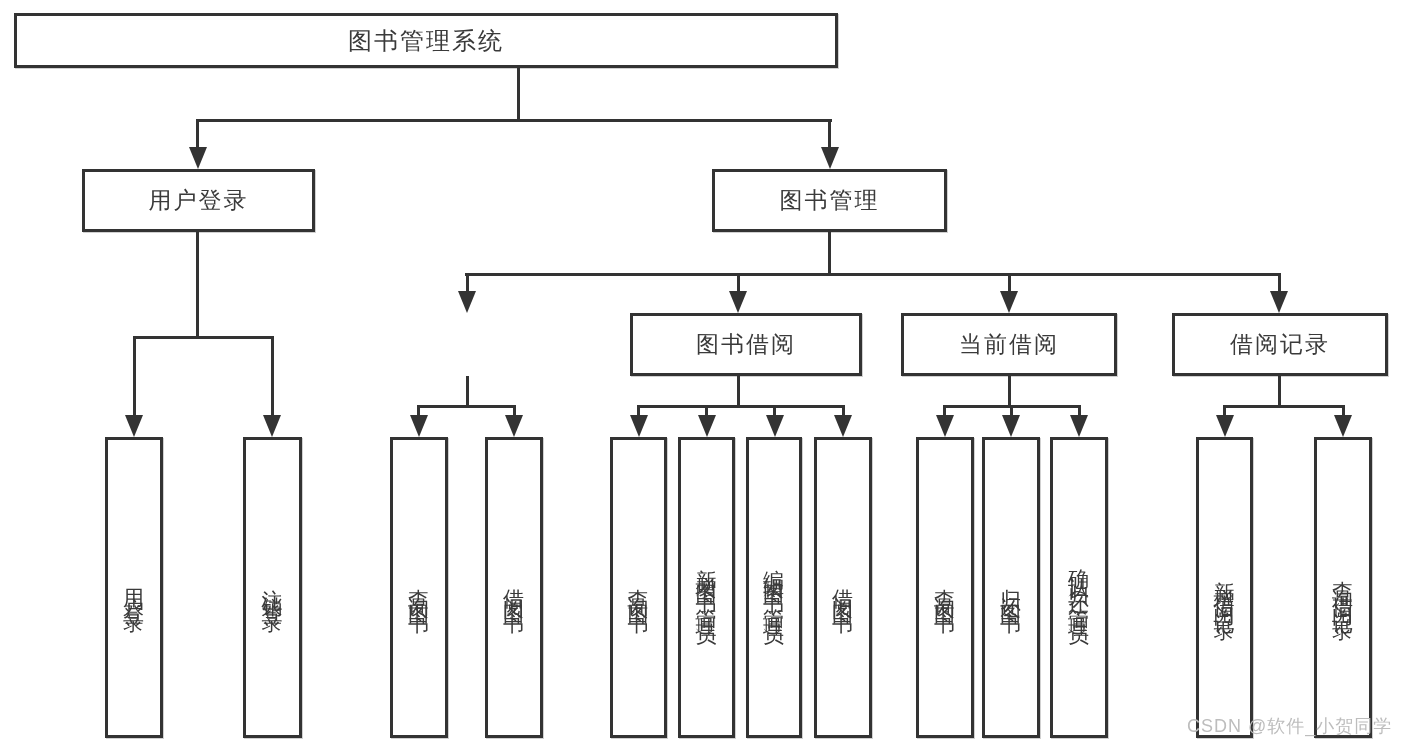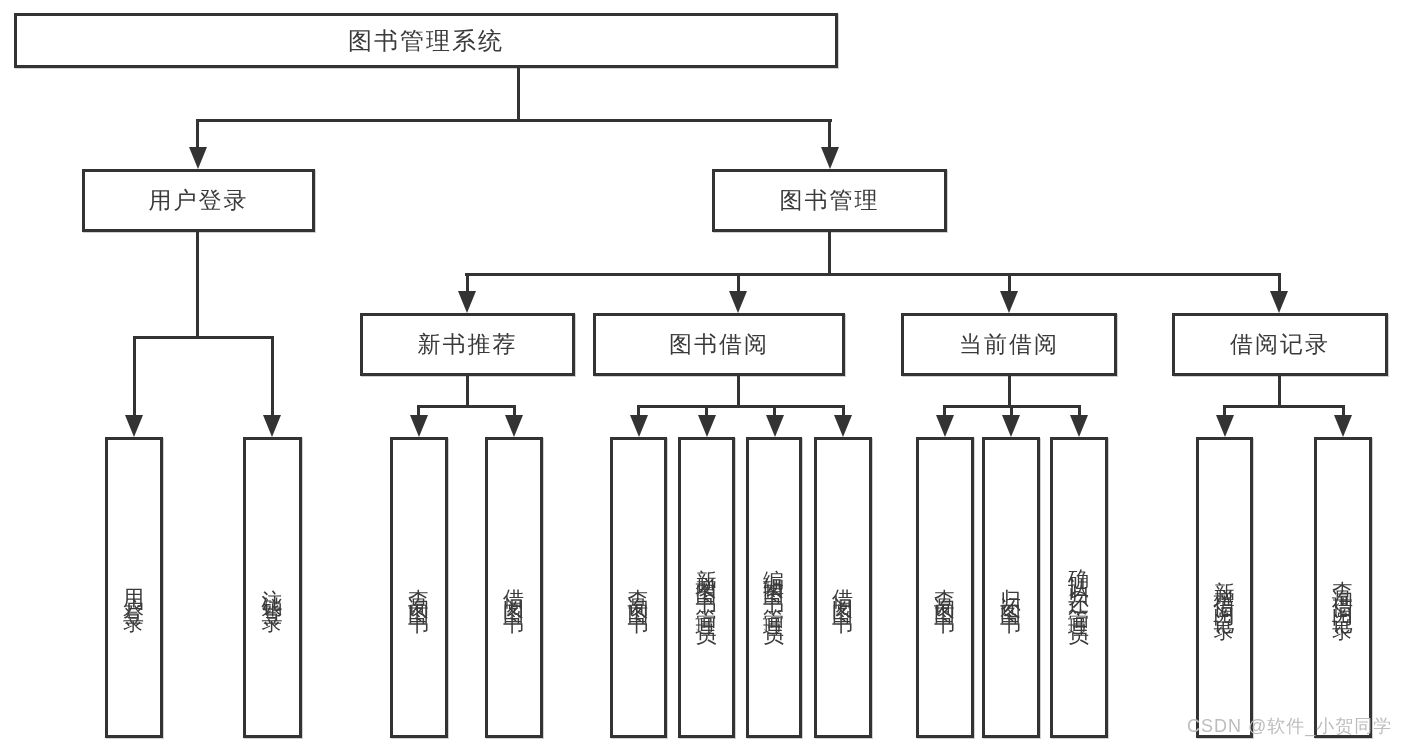--- a/index.html
+++ b/index.html
@@ -85,24 +85,21 @@
   <div class="hline" style="left:465px; top:273px; width:816px;"></div>
   <div class="vline" style="left:466px; top:273px; height:22px;"></div>
   <div class="arrow" style="left:458px; top:291px;"></div>
   <div class="vline" style="left:737px; top:273px; height:22px;"></div>
   <div class="arrow" style="left:729px; top:291px;"></div>
   <div class="vline" style="left:1008px; top:273px; height:22px;"></div>
   <div class="arrow" style="left:1000px; top:291px;"></div>
   <div class="vline" style="left:1278px; top:273px; height:22px;"></div>
   <div class="arrow" style="left:1270px; top:291px;"></div>
 
-  <div class="box hbox" style="left:360px; top:313px; width:215px; height:63px;">
-    <span>新书推荐</span>
-  </div>
-  <div class="box hbox" style="left:593px; top:313px; width:252px; height:63px;">
+  <div class="box hbox" style="left:630px; top:313px; width:232px; height:63px;">
     <span>图书借阅</span>
   </div>
   <div class="box hbox" style="left:901px; top:313px; width:216px; height:63px;font-family:Liberation Serif, serif;">
     <span>当前借阅</span>
   </div>
   <div class="box hbox" style="left:1172px; top:313px; width:216px; height:63px;">
     <span>借阅记录</span>
   </div>
 
   <div class="vline" style="left:466px; top:376px; height:32px;"></div>

